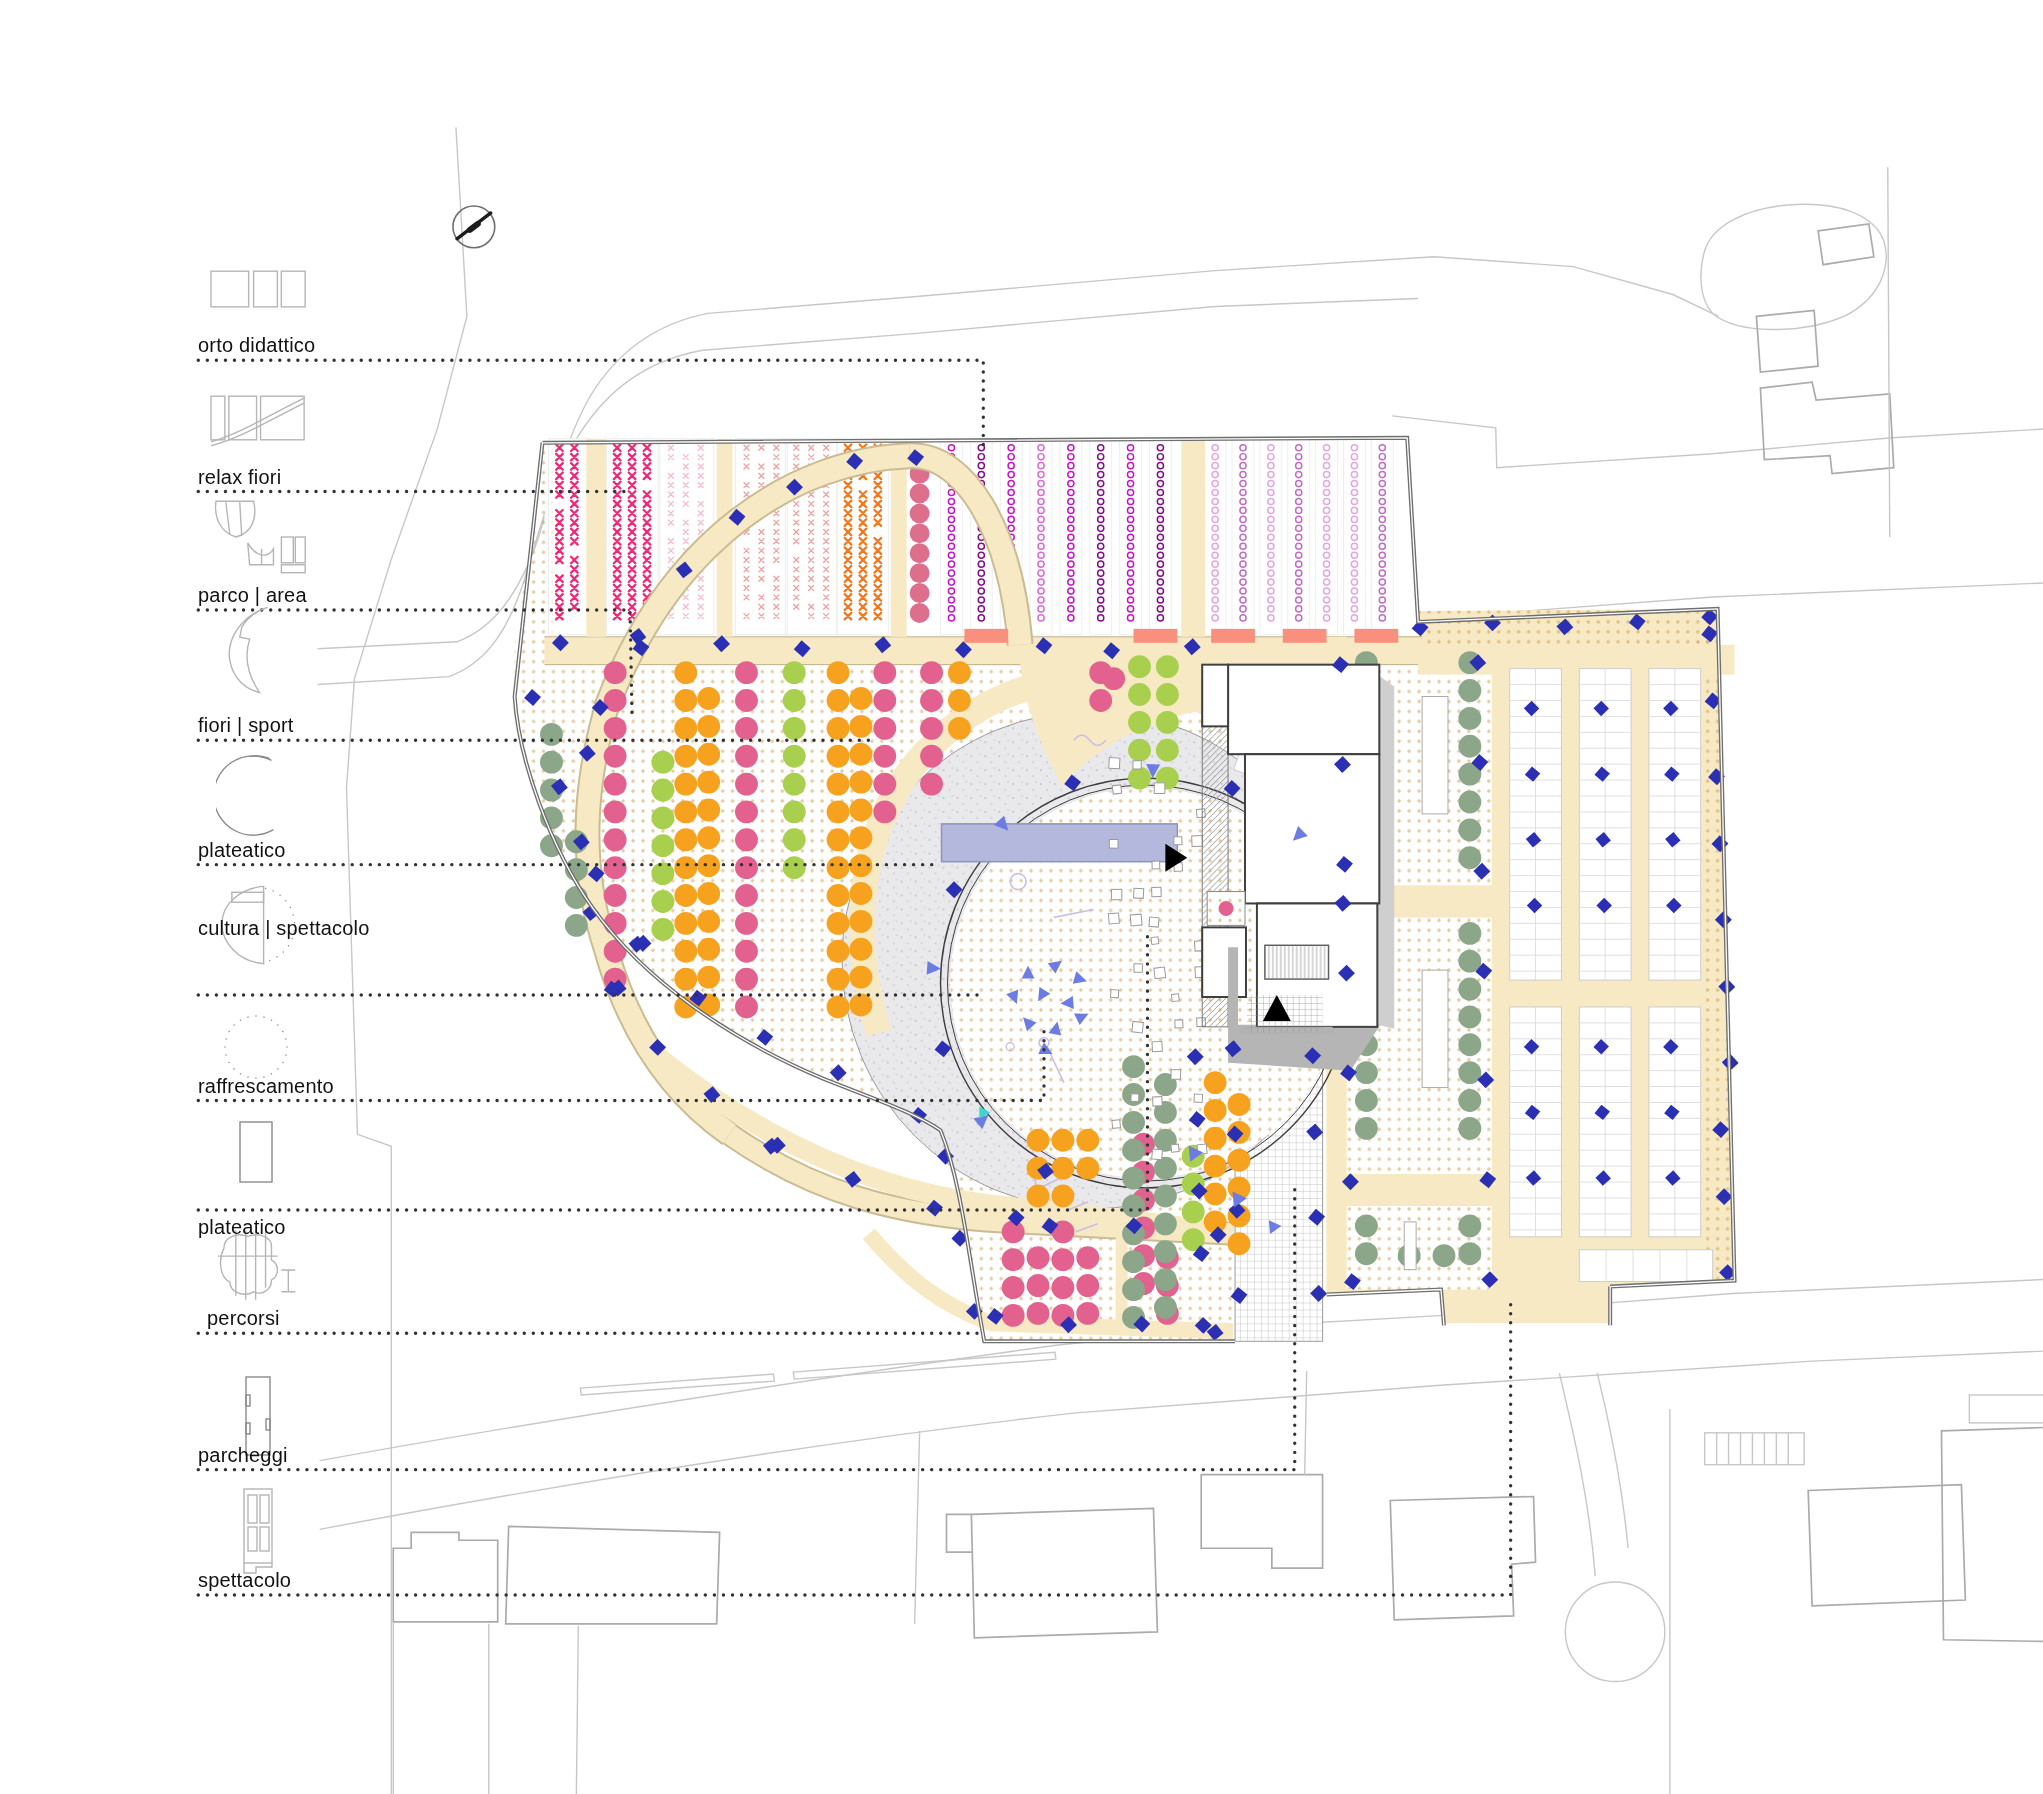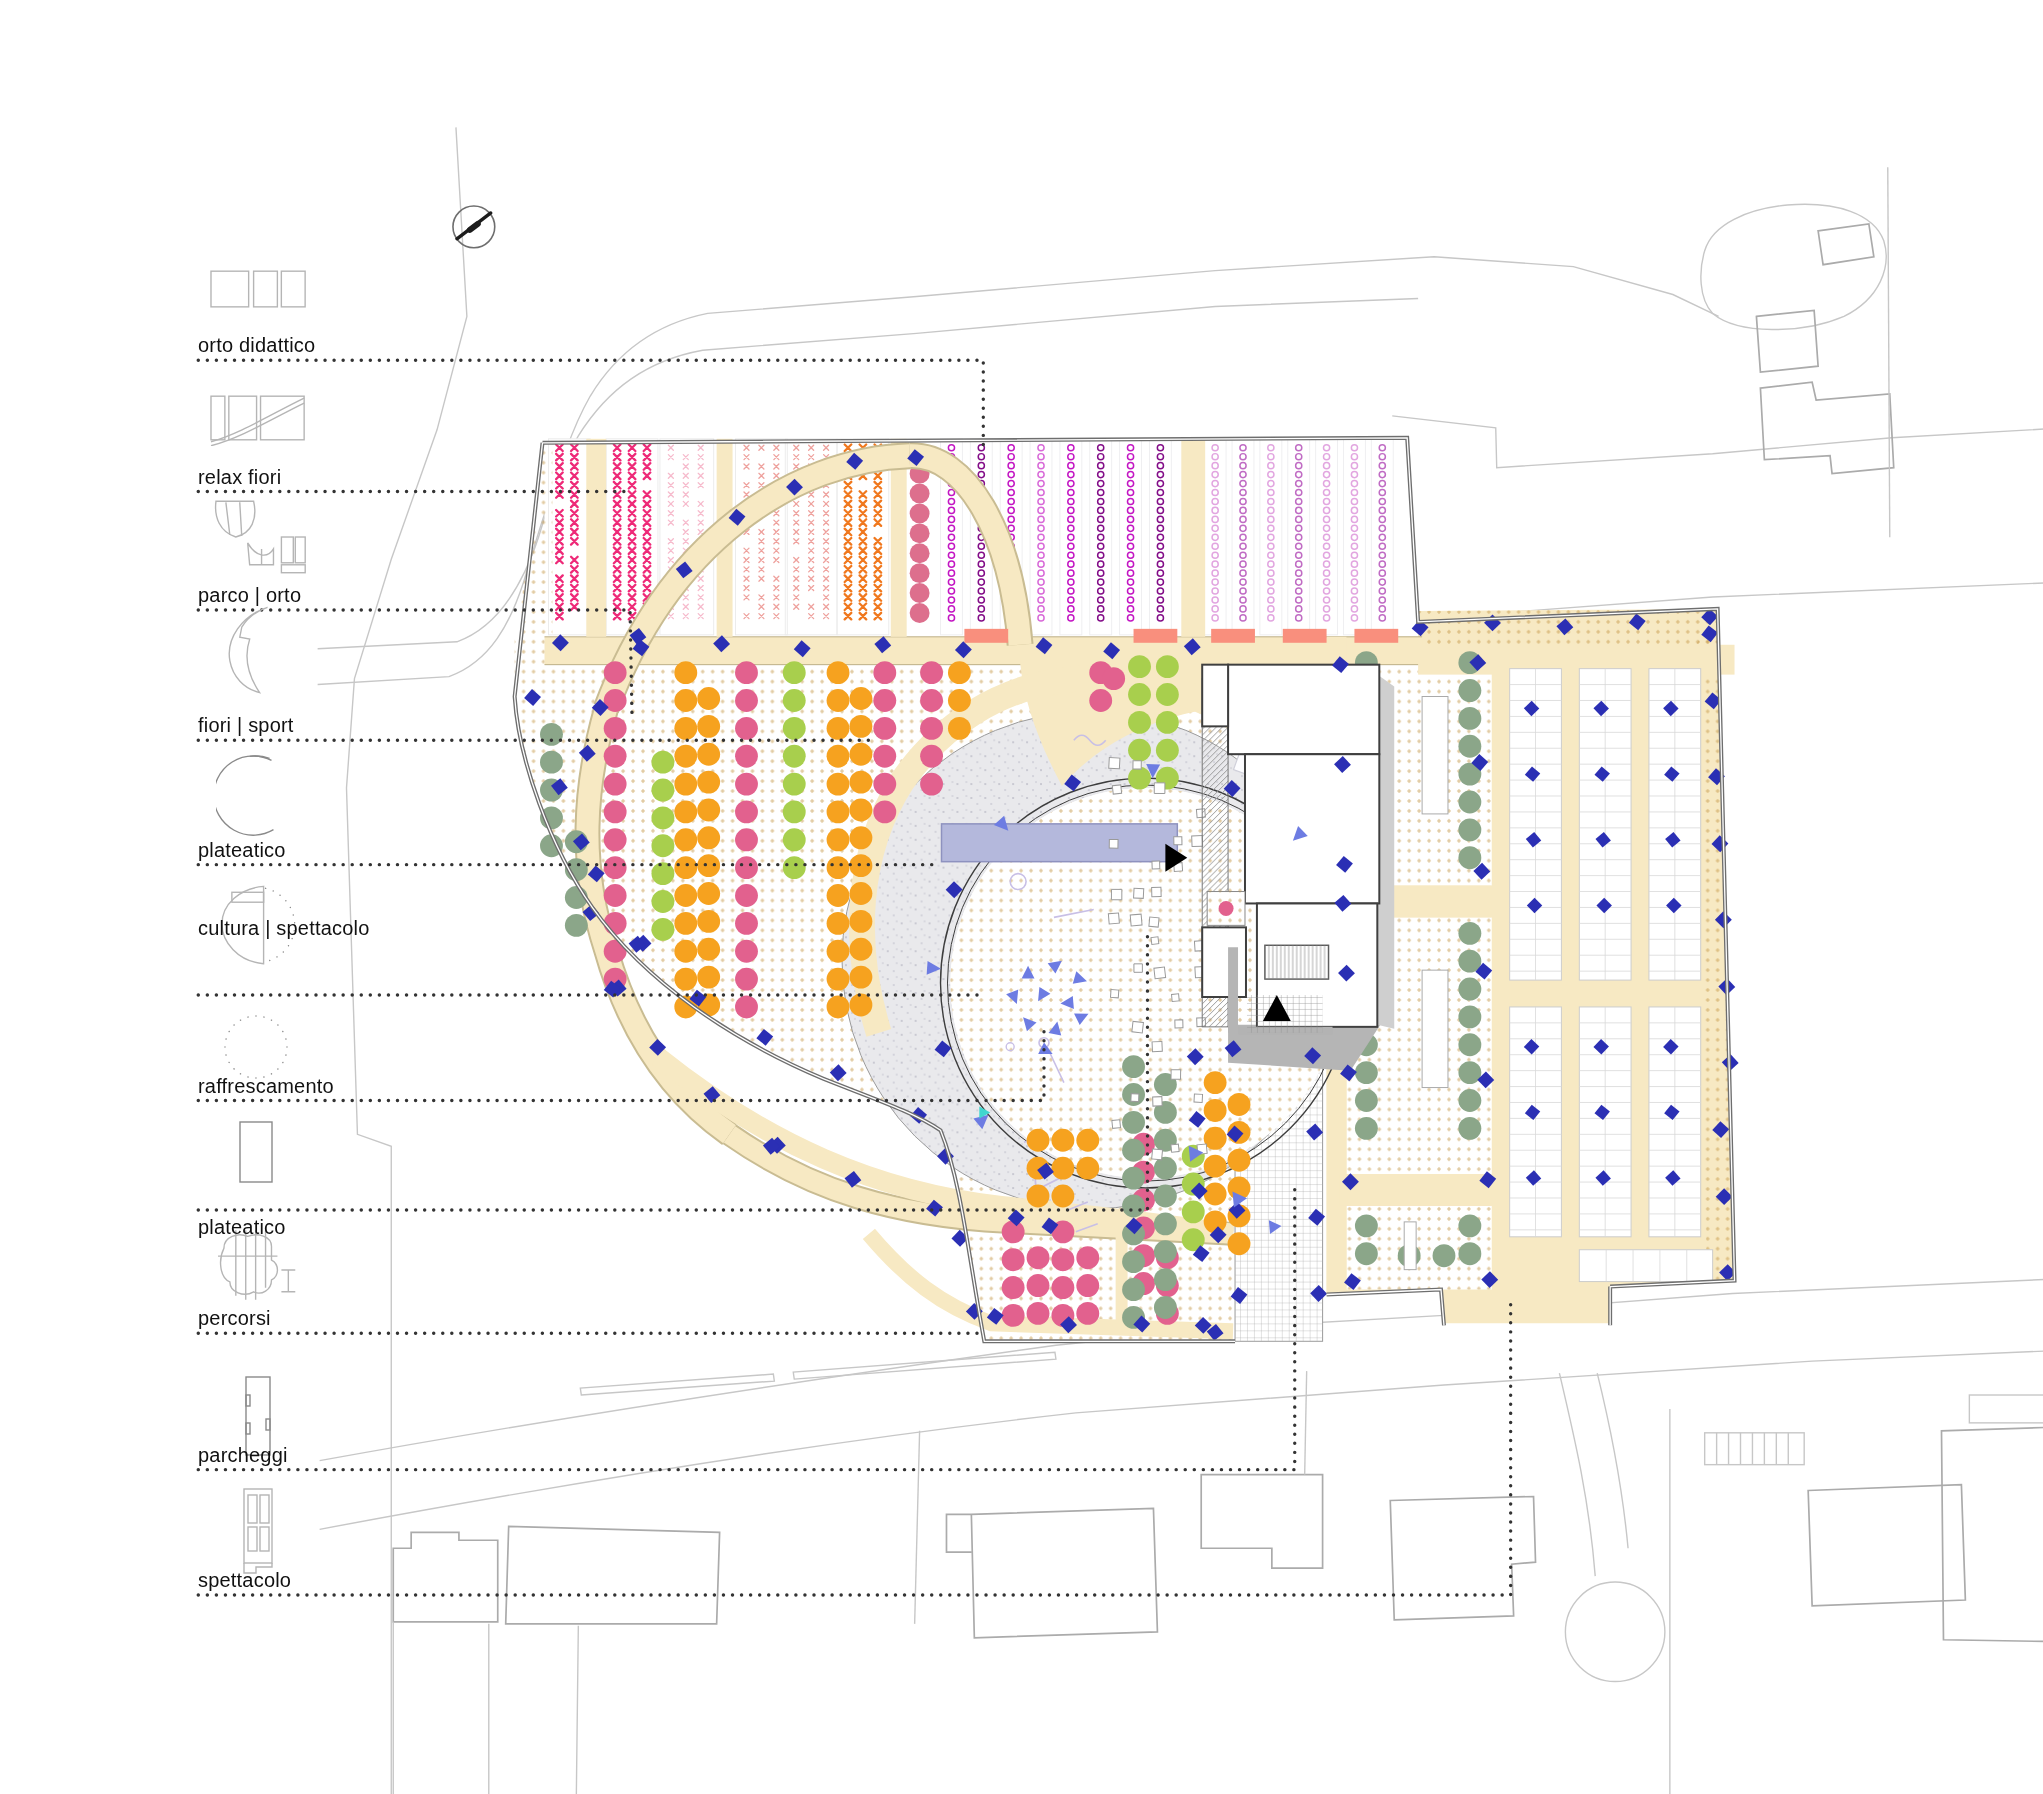--- a/index.html
+++ b/index.html
@@ -1049,24 +1049,24 @@
     <rect class="licon" x="12" y="2" width="28" height="74"></rect>
     <rect class="licon" x="16" y="8" width="9" height="28"></rect>
         <rect class="licon" x="28" y="8" width="9" height="28"></rect>
     <rect class="licon" x="16" y="40" width="9" height="24"></rect>
         <rect class="licon" x="28" y="40" width="9" height="24"></rect>
     <path class="licon" d="M12,76 L12,86 L24,86 L24,80 L40,80 L40,76"></path>
   </svg>
 
   <div class="legend-label" style="left:177px;top:334px">orto didattico</div>
   <div class="legend-label" style="left:177px;top:466px">relax fiori</div>
-  <div class="legend-label" style="left:177px;top:584px">parco | orto</div>
+  <div class="legend-label" style="left:177px;top:584px">parco | area</div>
   <div class="legend-label" style="left:177px;top:714px">fiori | sport</div>
   <div class="legend-label" style="left:177px;top:839px">plateatico</div>
   <div class="legend-label" style="left:177px;top:917px">cultura | spettacolo</div>
   <div class="legend-label" style="left:177px;top:1075px">raffrescamento</div>
   <div class="legend-label" style="left:177px;top:1216px">plateatico</div>
-  <div class="legend-label" style="left:177px;top:1307px">percorsi</div>
+  <div class="legend-label" style="left:186px;top:1307px">percorsi</div>
   <div class="legend-label" style="left:177px;top:1444px">parcheggi</div>
   <div class="legend-label" style="left:177px;top:1569px">spettacolo</div>
 </div>
 </div>
 
 
 </body></html>

